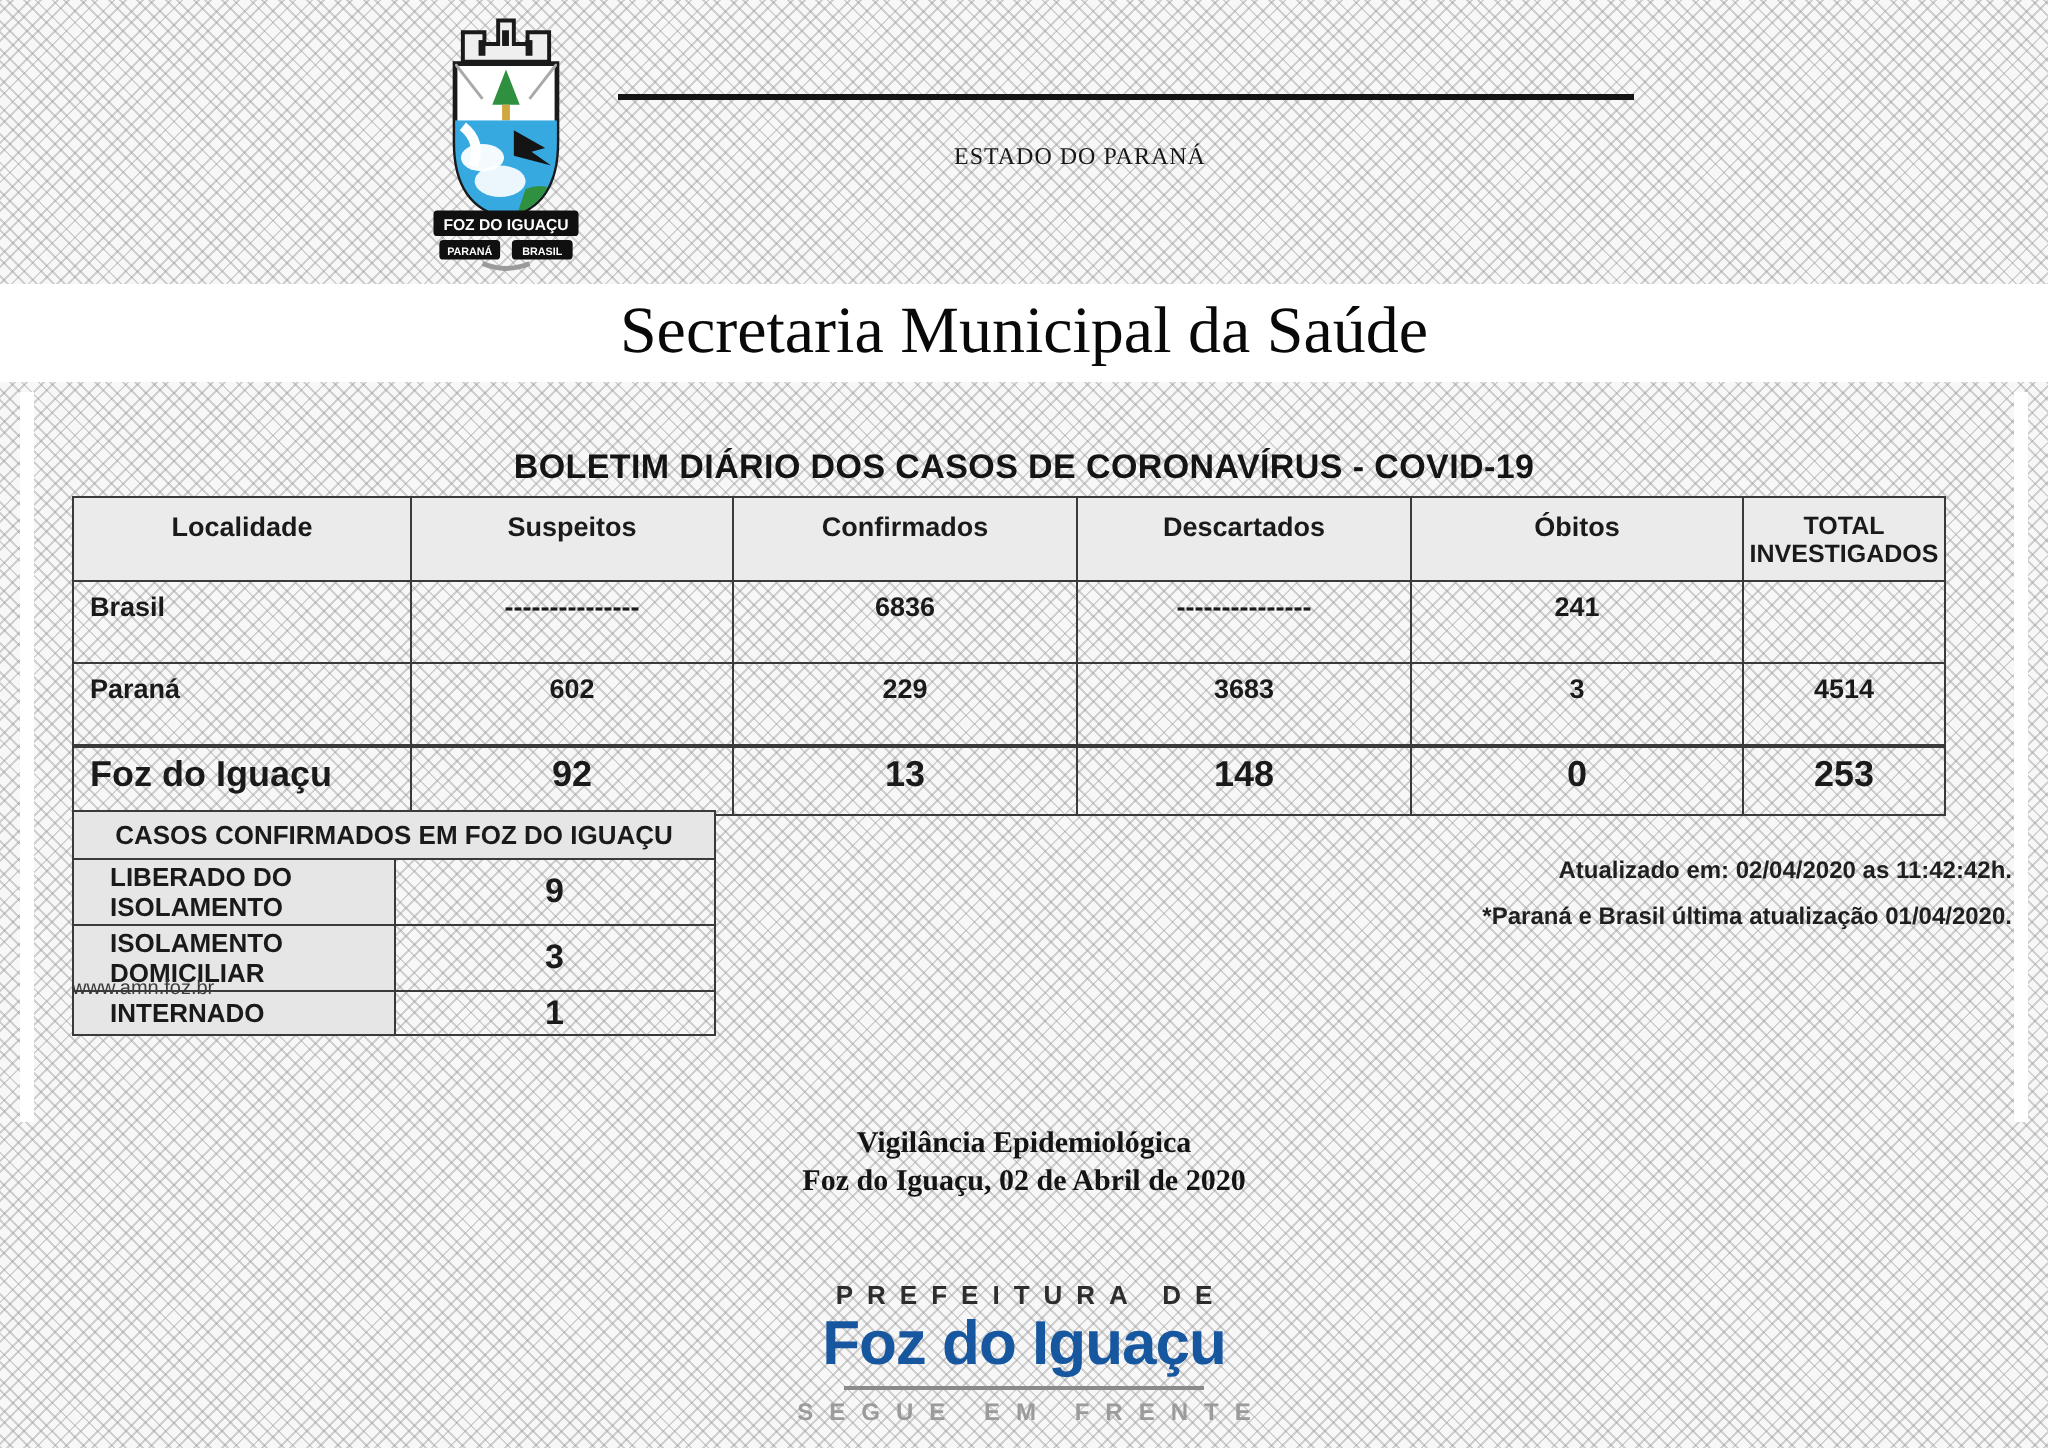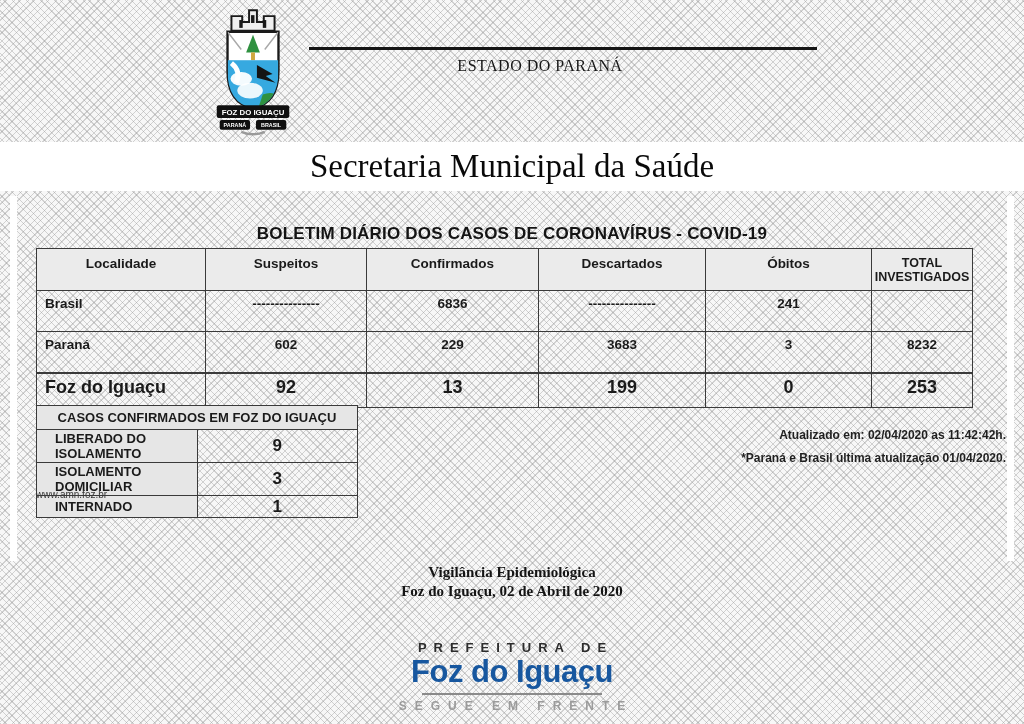--- a/index.html
+++ b/index.html
@@ -17,22 +17,22 @@
   }
   
   .coa{position:absolute;left:204px;top:5px;width:98px;height:132px;}
   .header-text{position:absolute;left:309px;top:38px;width:508px;text-align:center;}
   .header-title{
     font-family:"Liberation Serif",serif;font-style:italic;font-size:33px;
     white-space:nowrap;color:#0d0d0d;
   }
   .header-rule{height:3px;background:#141414;margin-top:9px;}
   .header-sub{
-    font-family:"Liberation Serif",serif;font-size:16px;color:#161616;
-    margin-top:7px;padding-right:46px;letter-spacing:.5px;
+    font-family:"Liberation Serif",serif;font-size:12px;color:#161616;
+    margin-top:21px;padding-right:46px;letter-spacing:.5px;
   }
   
   .band{
     position:absolute;left:0;top:142px;width:1024px;height:49px;background:#ffffff;
     display:flex;align-items:center;justify-content:center;
     font-family:"Liberation Serif",serif;font-size:33px;color:#090909;
   }
   
   .strip{position:absolute;top:196px;width:7px;height:365px;background:#ffffff;}
   .strip.left{left:10px;} .strip.right{left:1007px;}
@@ -154,27 +154,27 @@
         <td>---------------</td>
         <td>241</td>
         <td></td>
       </tr>
       <tr>
         <td class="loc">Paraná</td>
         <td>602</td>
         <td>229</td>
         <td>3683</td>
         <td>3</td>
-        <td>8232</td>
+        <td>4514</td>
       </tr>
       <tr class="foz">
         <td class="loc">Foz do Iguaçu</td>
         <td>92</td>
         <td>13</td>
-        <td>199</td>
+        <td>148</td>
         <td>0</td>
         <td>253</td>
       </tr>
     </tbody>
   </table>
 
   <table class="mini-table">
     <thead>
       <tr>
         <th colspan="2">CASOS CONFIRMADOS EM FOZ DO IGUAÇU</th>

